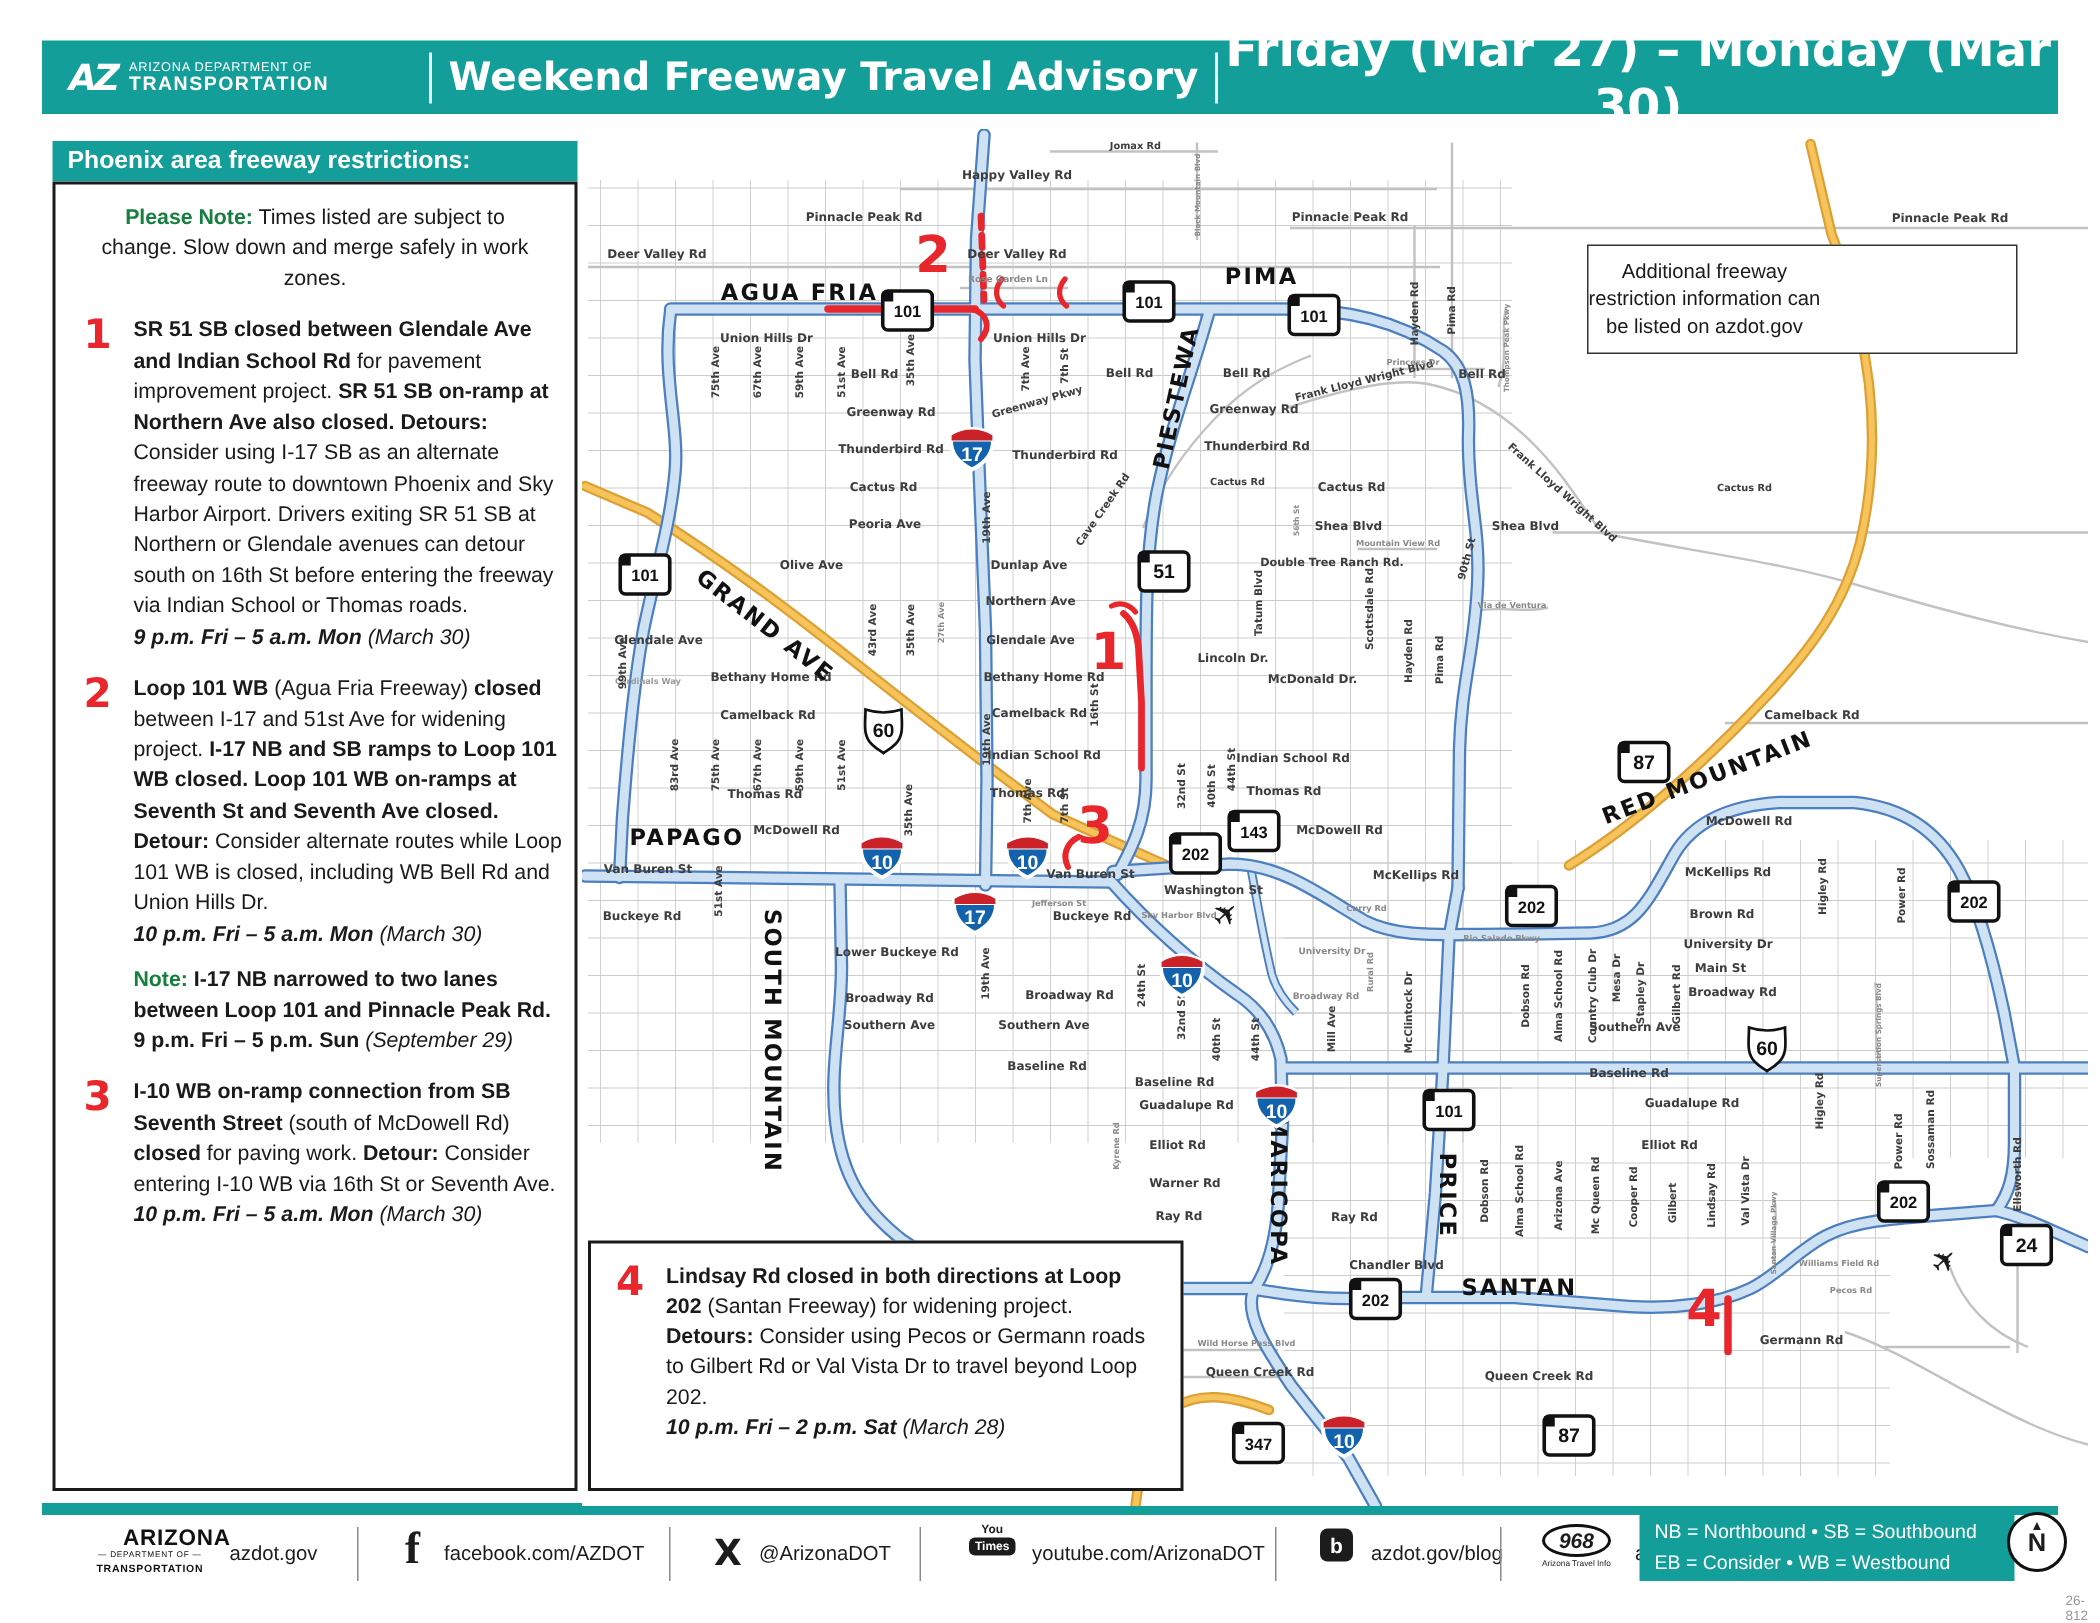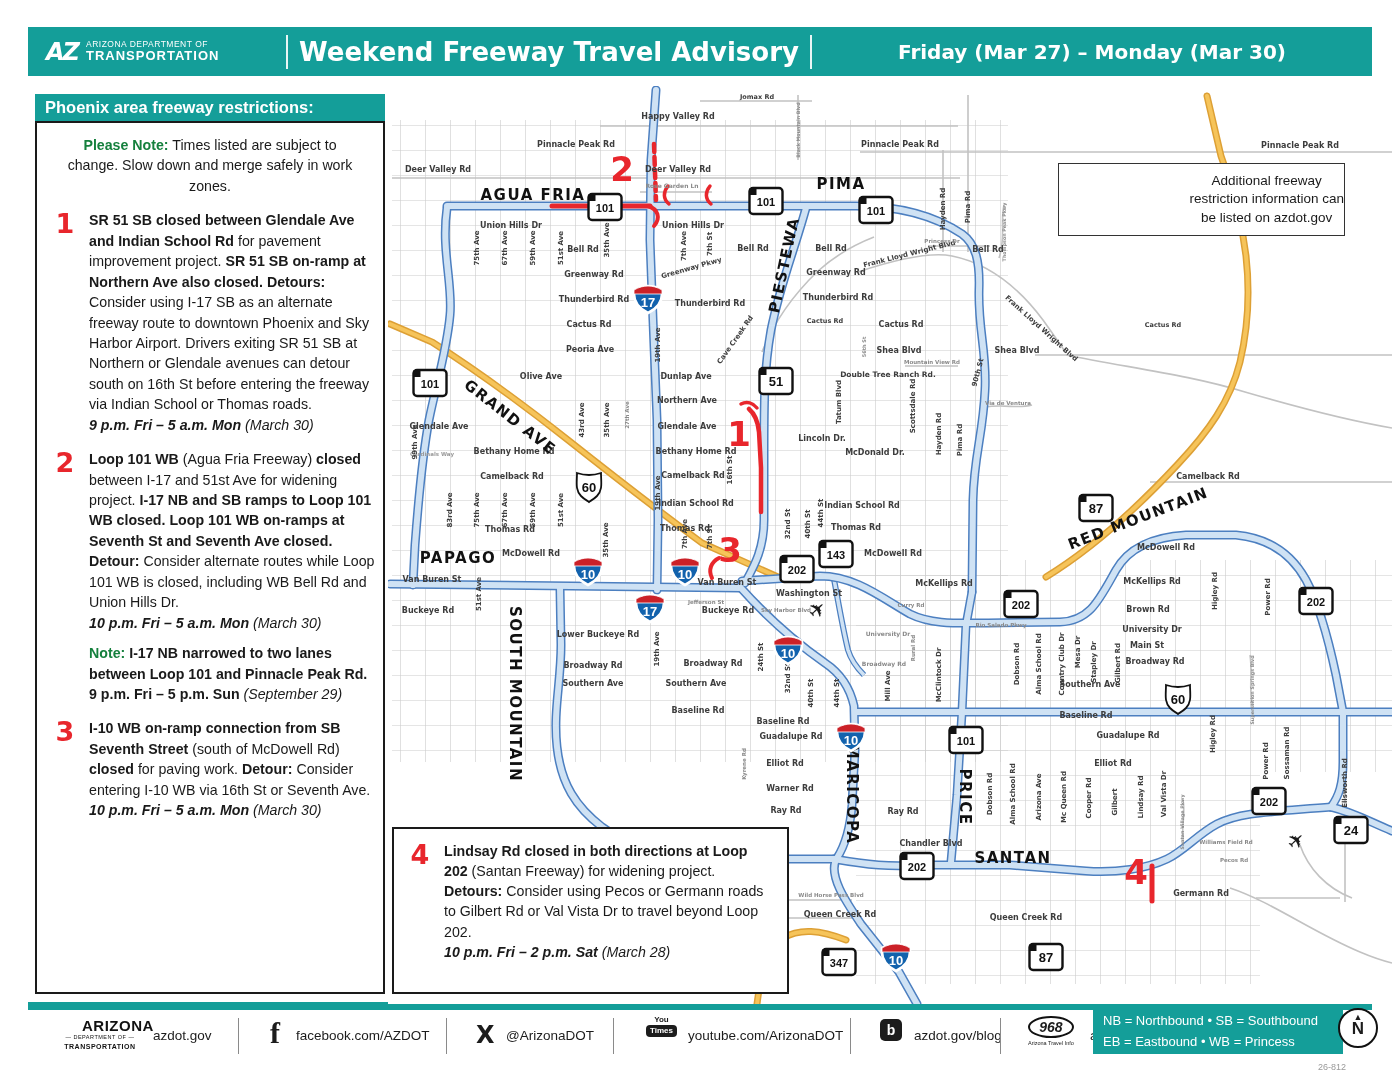--- a/index.html
+++ b/index.html
@@ -9,32 +9,32 @@
   .red{color:#15803d;text-align:center;}
   
   .header{position:absolute;left:28px;top:27px;width:1344px;height:49px;background:#149E99;color:#fff;display:flex;align-items:center;}
   .logo-wrap{display:flex;align-items:center;gap:8px;padding-left:18px;width:240px;}
   .az-glyph{font-family:"DejaVu Sans",sans-serif;font-weight:900;font-style:italic;font-size:24px;letter-spacing:-2px;}
   .agency{line-height:1.05;}
   .agency .l1{font-size:8.5px;letter-spacing:.5px;}
   .agency .l2{font-size:13px;font-weight:bold;letter-spacing:1px;}
   .hdiv{width:2px;height:34px;background:#ffffff;opacity:.9;}
   .htitle{font-family:"DejaVu Sans",sans-serif;font-weight:bold;font-size:26px;flex:1;text-align:center;}
-  .hdates{font-family:"DejaVu Sans",sans-serif;font-weight:bold;font-size:20px;width:560px;text-align:center;}
+  .hdates{font-family:"DejaVu Sans",sans-serif;font-weight:bold;font-size:32px;width:560px;text-align:center;}
   
   .panel-title{position:absolute;left:35px;top:94px;width:350px;height:27px;background:#149E99;color:#fff;font-size:16.5px;font-weight:bold;line-height:27px;padding-left:10px;box-sizing:border-box;z-index:5;}
   .panel{position:absolute;left:35px;top:121px;width:350px;height:873px;background:#fff;border:2px solid #1a1a1a;box-sizing:border-box;z-index:5;padding:12px 8px 0 8px;font-size:14.2px;line-height:1.44;color:#1a1a1a;}
   .note-p{text-align:center;padding:0 14px;margin:0 0 6px 0;}
   .item{display:grid;grid-template-columns:40px 1fr;gap:4px;margin-top:14px;}
   .item .num{color:#E8262C;font-size:27px;font-weight:900;font-family:"DejaVu Sans",sans-serif;text-align:center;line-height:1;}
   .subnote{margin:10px 0 0 44px;padding-right:4px;}
   
   .item4-box{position:absolute;left:392px;top:827px;width:397px;height:167px;background:#fff;border:2px solid #1a1a1a;box-sizing:border-box;z-index:5;padding:12px 12px 0 6px;font-size:14.2px;line-height:1.42;color:#1a1a1a;}
   
-  .info-box{position:absolute;left:1058px;top:163px;width:287px;height:73px;background:#fff;border:1.5px solid #333;box-sizing:border-box;z-index:4;display:flex;align-items:center;justify-content:flex-end;text-align:center;font-size:13.5px;line-height:1.35;color:#1a1a1a;}
+  .info-box{position:absolute;left:1058px;top:163px;width:287px;height:73px;background:#fff;border:1.5px solid #333;box-sizing:border-box;z-index:4;display:flex;align-items:center;justify-content:flex-start;text-align:center;font-size:13.5px;line-height:1.35;color:#1a1a1a;}
   
   .map-wrap{position:absolute;left:388px;top:86px;width:1004px;height:918px;z-index:1;}
   
   .foot-strip{position:absolute;left:28px;top:1002px;width:1344px;height:8px;background:#149E99;}
   .footer{position:absolute;left:28px;top:1010px;width:1344px;height:60px;background:#fff;font-size:13.5px;color:#1c1c1c;}
   .fitem{position:absolute;top:18px;white-space:nowrap;}
   .fdiv{position:absolute;top:8px;width:1px;height:36px;background:#8a8a8a;}
   .az-logo-foot{position:absolute;left:18px;top:8px;text-align:center;line-height:1;color:#111;}
   .az-logo-foot .a1{font-size:15px;font-weight:900;letter-spacing:.5px;margin-left:36px;}
   .az-logo-foot .a2{font-size:5.5px;letter-spacing:.5px;margin:2px 0;}
@@ -45,21 +45,21 @@
   .yt .you{font-size:8px;font-weight:bold;}
   .yt .tube{background:#1c1c1c;color:#fff;font-size:8px;font-weight:bold;border-radius:4px;padding:2px 4px;margin-top:1px;}
   .blogger{position:absolute;top:9px;width:22px;height:22px;background:#1c1c1c;border-radius:5px;color:#fff;font-weight:bold;font-size:14px;text-align:center;line-height:22px;}
   .i511{position:absolute;top:6px;text-align:center;line-height:1;}
   .i511 .oval{border:2.5px solid #111;border-radius:50%;padding:2px 8px;font-weight:900;font-style:italic;font-size:14px;}
   .i511 .sub{font-size:5.5px;margin-top:3px;}
   .legend{position:absolute;left:1065px;top:-4px;width:250px;height:48px;background:#149E99;color:#fff;font-weight:normal;font-size:13px;line-height:1.6;padding:5px 10px;box-sizing:border-box;}
   .compass{position:absolute;left:1310px;top:-2px;width:40px;height:40px;background:#fff;border:2.5px solid #111;border-radius:50%;text-align:center;box-sizing:border-box;}
   .compass .arr{font-size:9px;line-height:8px;margin-top:3px;}
   .compass .n{font-size:17px;font-weight:900;line-height:16px;}
-  .docnum{position:absolute;left:1290px;top:52px;font-size:9px;color:#999;}
+  .docnum{position:absolute;left:1349px;top:52px;font-size:9px;color:#999;}
 </style>
 </head>
 <body>
 
 <div class="page">
 
   <div class="header">
     <div class="logo-wrap">
       <span class="az-glyph">AZ</span>
       <span class="agency">
@@ -526,21 +526,21 @@
     <span class="fitem" style="left:886px;">azdot.gov/blog</span>
     <div class="fdiv" style="left:972px;"></div>
     <div class="i511" style="left:1000px;">
       <div class="oval">968</div>
       <div class="sub">Arizona Travel Info</div>
     </div>
 
     <span class="fitem" style="left:1062px;">az511.gov</span>
     <div class="legend">
       <div>NB = Northbound  •  SB = Southbound</div>
-      <div>EB = Eastbound  •  WB = Princess</div>
+      <div>EB = Consider  •  WB = Westbound</div>
     </div>
     <div class="compass">
       <div class="arr">▲</div>
       <div class="n">N</div>
     </div>
     <div class="docnum">26-812</div>
   </div>
 
 </div>
 

